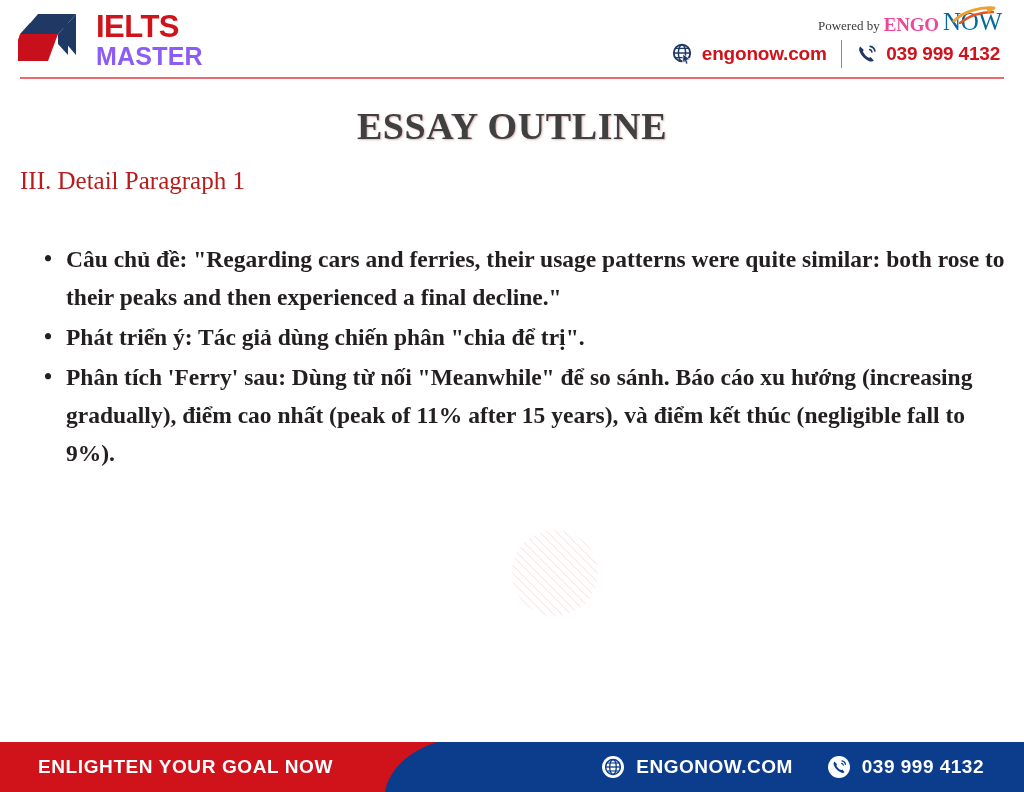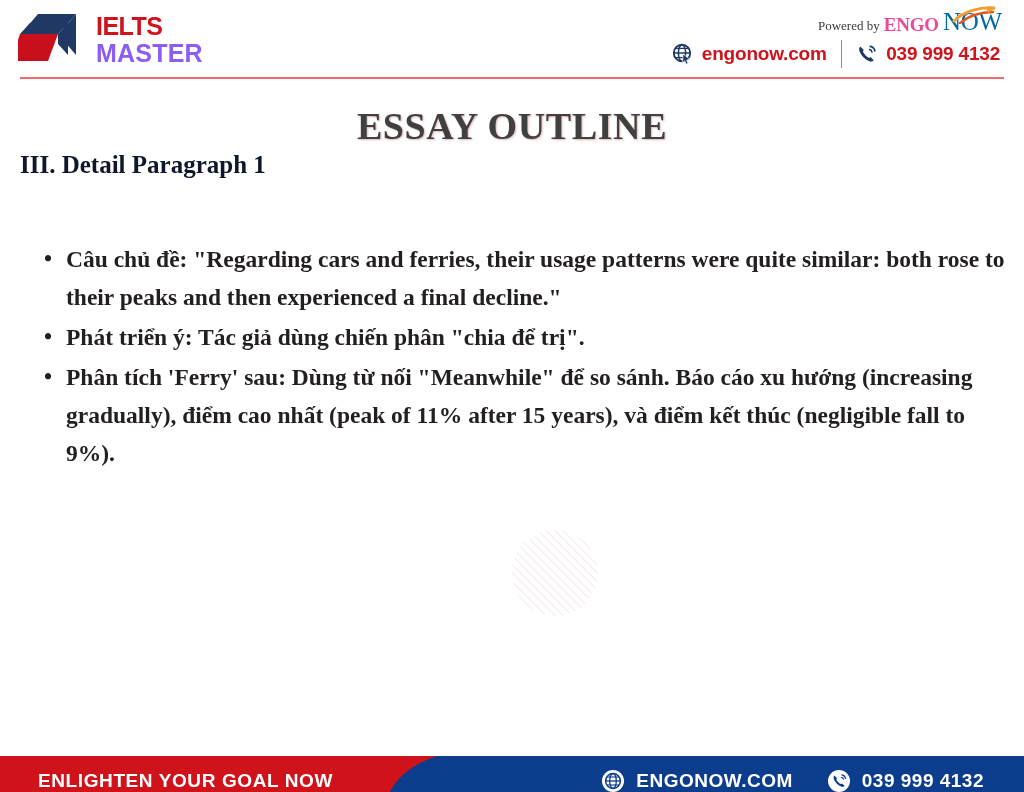--- a/index.html
+++ b/index.html
@@ -19,21 +19,21 @@
     position:absolute; left:18px; top:11px;
     display:flex; align-items:center; gap:8px;
   }
   .logo-mark { width:70px; height:58px; display:block; }
   .logo-words {
     display:flex; flex-direction:column; justify-content:center;
     font-family:"Liberation Sans", sans-serif;
     line-height:1.02;
   }
   .logo-ielts {
-    font-size:25px; font-weight:bold; color:#d0121b; letter-spacing:-0.5px;
+    font-size:31px; font-weight:bold; color:#d0121b; letter-spacing:-0.5px;
   }
   .logo-master {
     font-size:25px; font-weight:bold; color:#8b5cf6; letter-spacing:0.2px;
     margin-top:1px;
   }
 
   .powered {
     position:absolute; right:22px; top:8px;
     display:flex; align-items:flex-end; gap:4px;
     font-family:"Liberation Serif", serif;
@@ -75,23 +75,23 @@
   
   .title {
     position:absolute; left:0; top:104px; width:1024px;
     text-align:center;
     font-family:"Liberation Serif", serif;
     font-size:38px; font-weight:bold; color:#404040;
     letter-spacing:.6px;
     text-shadow:1px 1px 2px rgba(180,90,90,.45);
   }
   .section-heading {
-    position:absolute; left:20px; top:151px;
-    font-family:"Liberation Serif", serif;
-    font-size:25px; font-weight:bold; color:#0f172a;
+    position:absolute; left:20px; top:167px;
+    font-family:"Liberation Serif", serif;
+    font-size:25px; font-weight:normal; color:#b91c1c;
   }
 
   .bullets {
     position:absolute; left:38px; top:240px; width:970px;
     list-style:none;
   }
   .bullets li {
     position:relative;
     padding-left:28px;
     margin-bottom:2px;
@@ -103,21 +103,21 @@
     text-align:left;
   }
   .bullets li::before {
     content:"•";
     position:absolute; left:6px; top:0;
     font-size:23px; color:#231f20;
   }
 
   
   .footer {
-    position:absolute; left:0; bottom:0; width:1024px; height:36px;
+    position:absolute; left:0; bottom:0; width:1024px; height:50px;
     overflow:hidden;
   }
   .footer-red {
     position:absolute; left:0; top:0; width:1024px; height:50px;
     background:#d0121b;
   }
   .footer-blue-svg { position:absolute; left:0; top:0; }
   .footer-left {
     position:absolute; left:38px; top:0; height:50px;
     display:flex; align-items:center;

